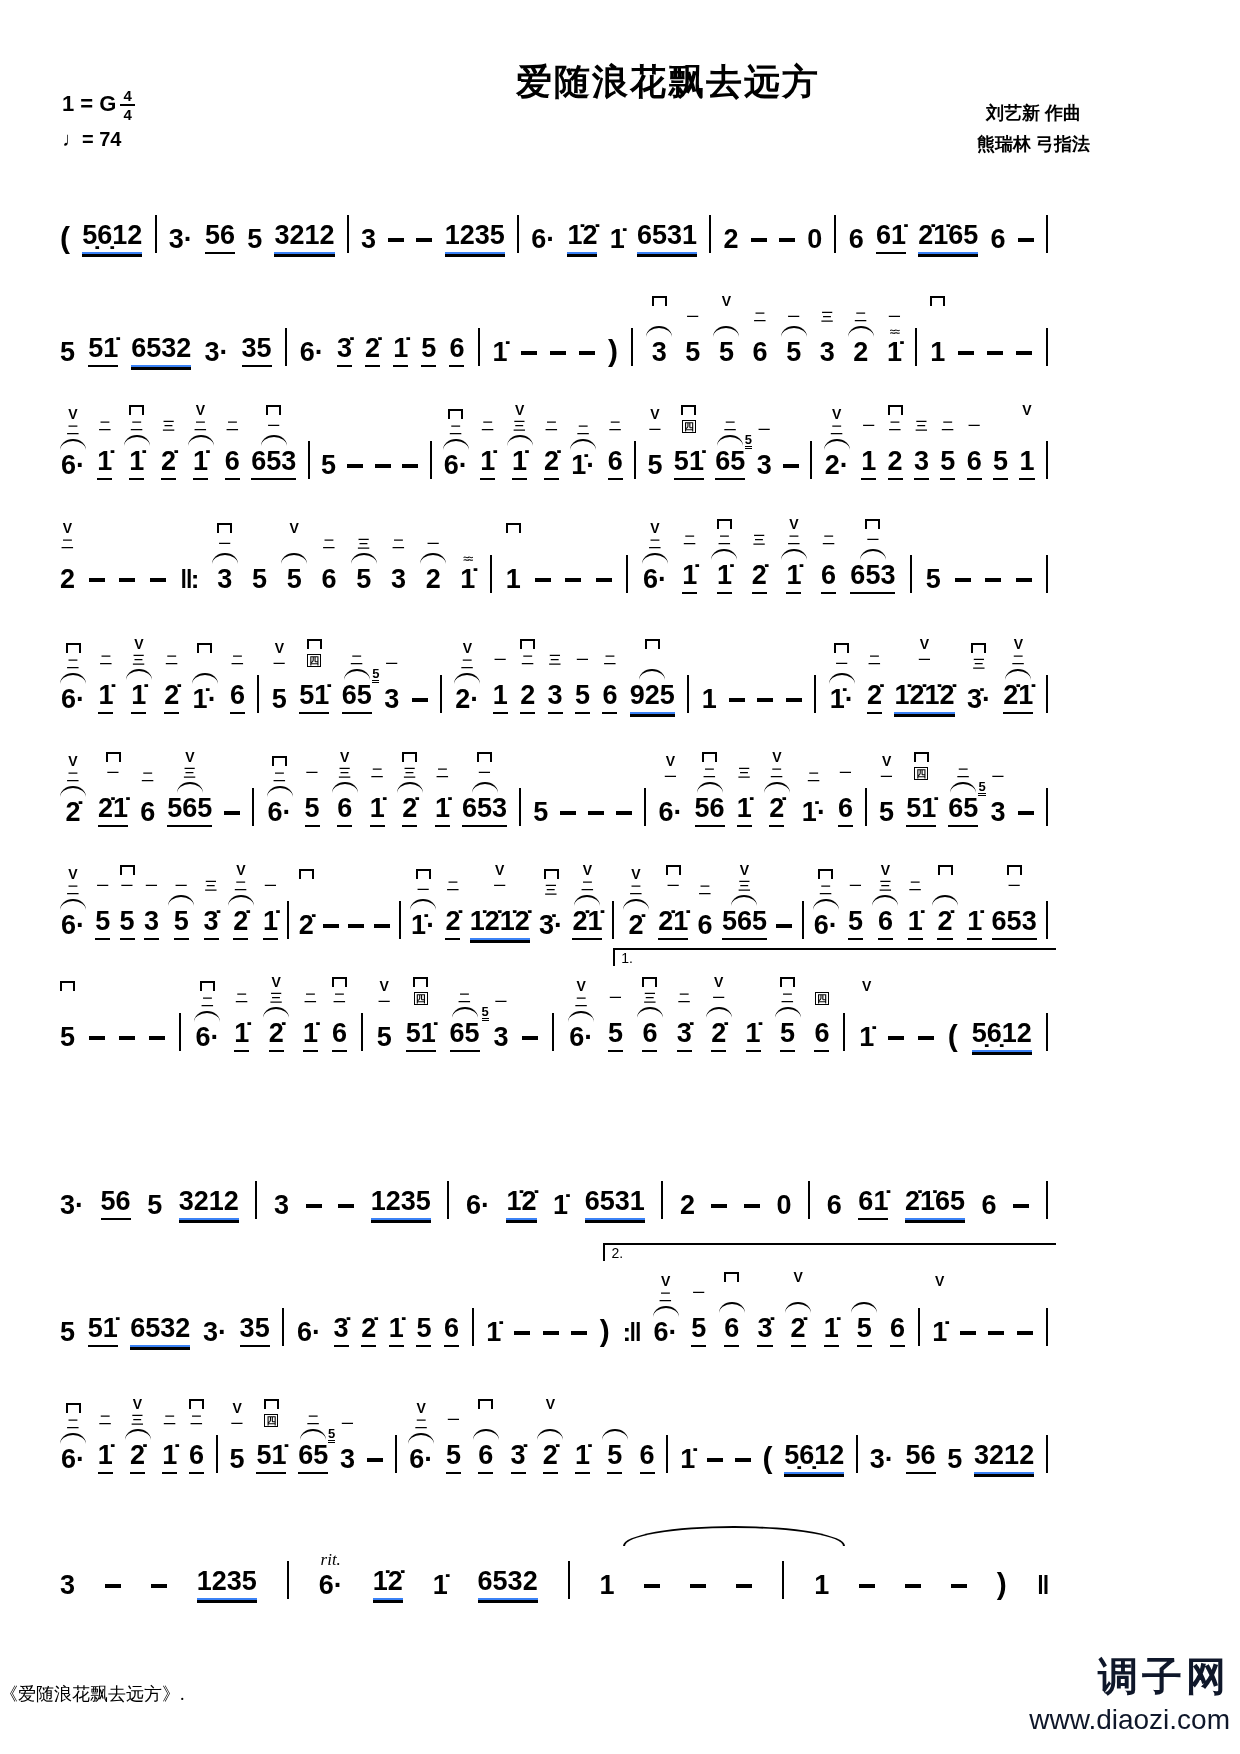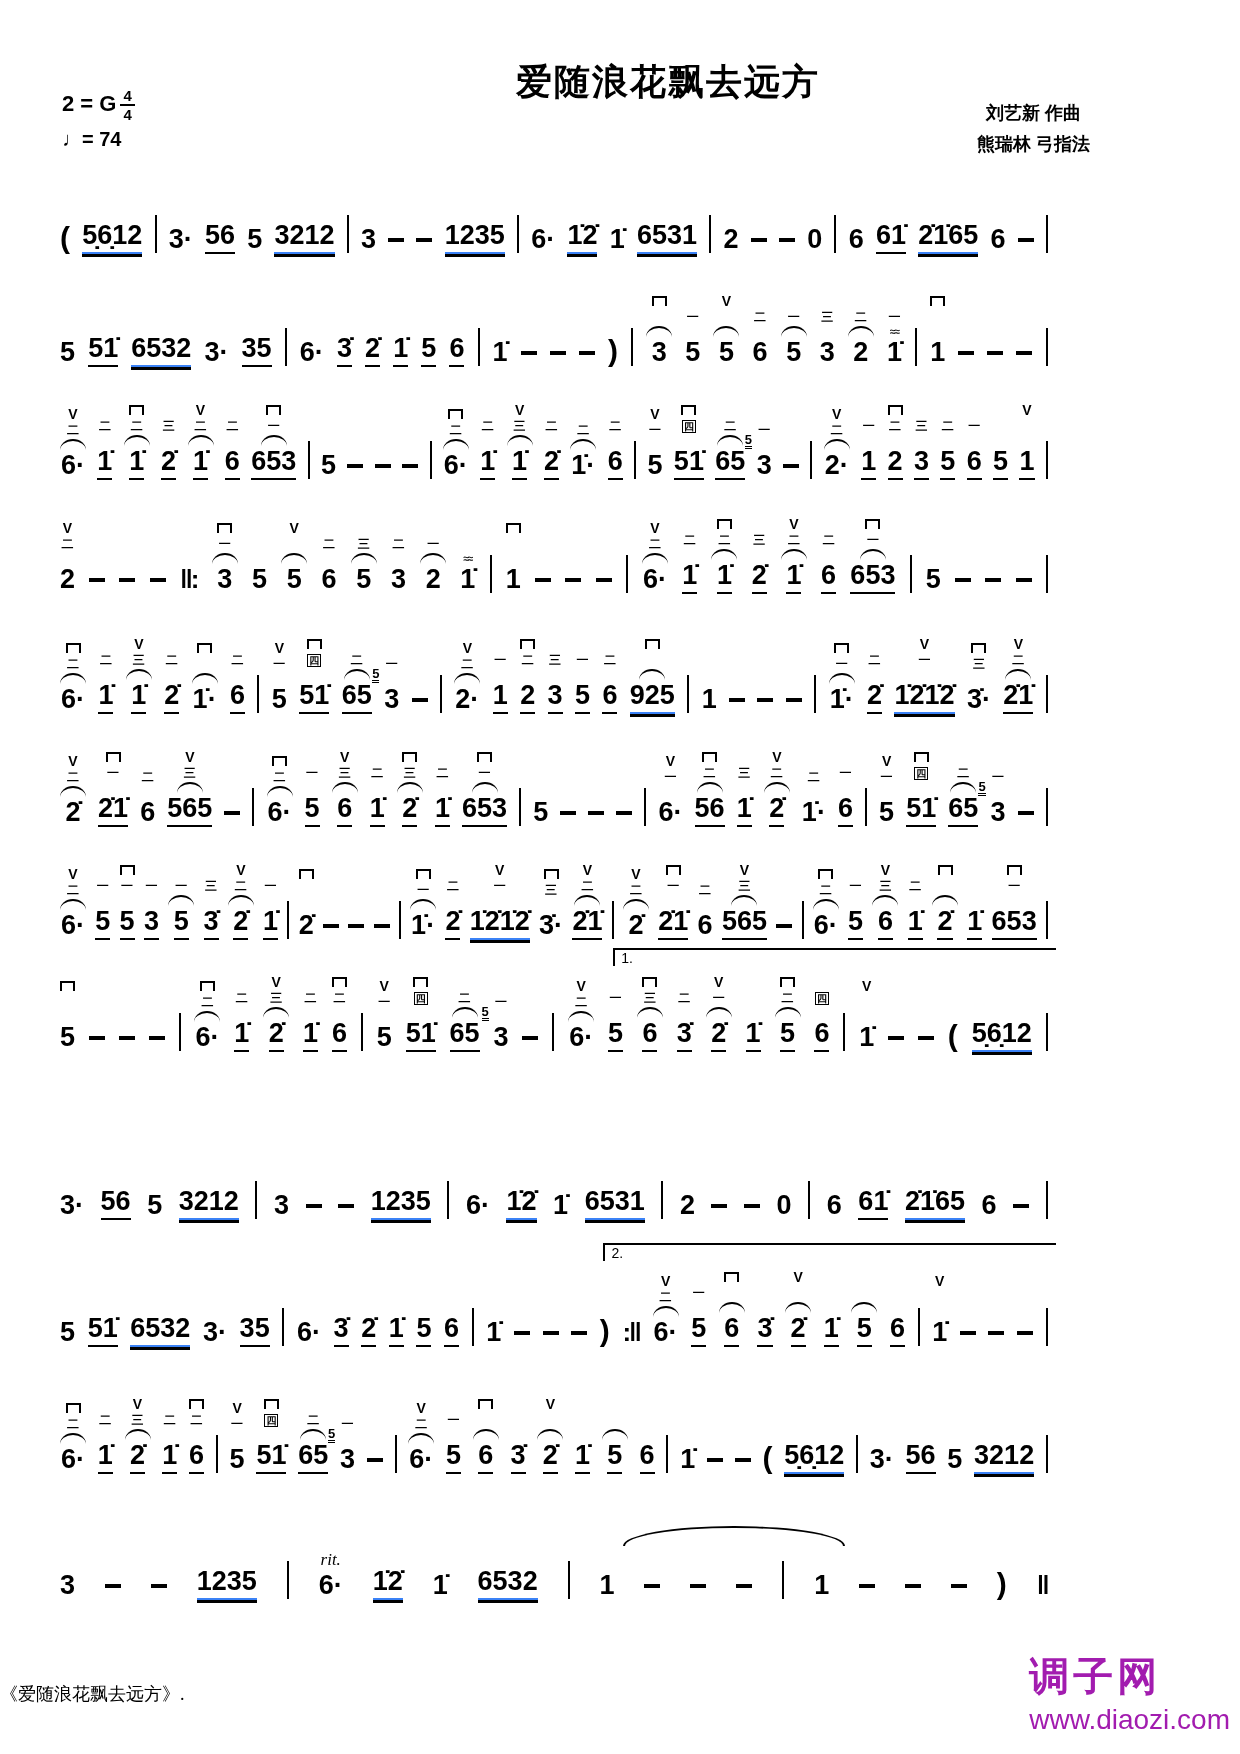--- a/index.html
+++ b/index.html
@@ -41,32 +41,32 @@
   .grace{position:absolute;top:26px;left:-12px;font-size:13px;font-weight:bold;
          border-bottom:3px double #000;line-height:13px;}
   .volta{position:absolute;top:-16px;height:16px;border-top:2px solid #000;
          border-left:2px solid #000;font-size:14px;text-align:left;padding-left:6px;
          line-height:16px;}
   .bigarc{position:absolute;height:18px;border:2px solid #000;border-bottom:none;
           border-radius:50% 50% 0 0/100% 100% 0 0;}
   
   .caption{position:absolute;top:1682px;left:0;width:100%;text-align:left;
            font-family:"Liberation Serif",serif;font-size:18px;}
-  .wm{position:absolute;right:10px;bottom:18px;color:#a21caf;}
+  .wm{position:absolute;right:10px;bottom:18px;text-align:right;color:#0f172a;}
   .wm .wm-name{font-size:40px;font-weight:bold;letter-spacing:4px;}
   .wm .wm-url{font-size:28px;}
 </style>
 </head>
 <body>
 
 <div id="page">
   <div class="title">爱随浪花飘去远方</div>
 
   <div class="keysig">
-    <span>2 = G</span><span class="frac"><span class="num">4</span><span class="den">4</span></span>
+    <span>1 = G</span><span class="frac"><span class="num">4</span><span class="den">4</span></span>
   </div>
   <div class="tempo">♩= 74</div>
 
   <div class="credits">
     <div>刘艺新  作曲</div>
     <div>熊瑞林  弓指法</div>
   </div>
 
   <div id="score">
       <div class="line" style="top: 166px;">

